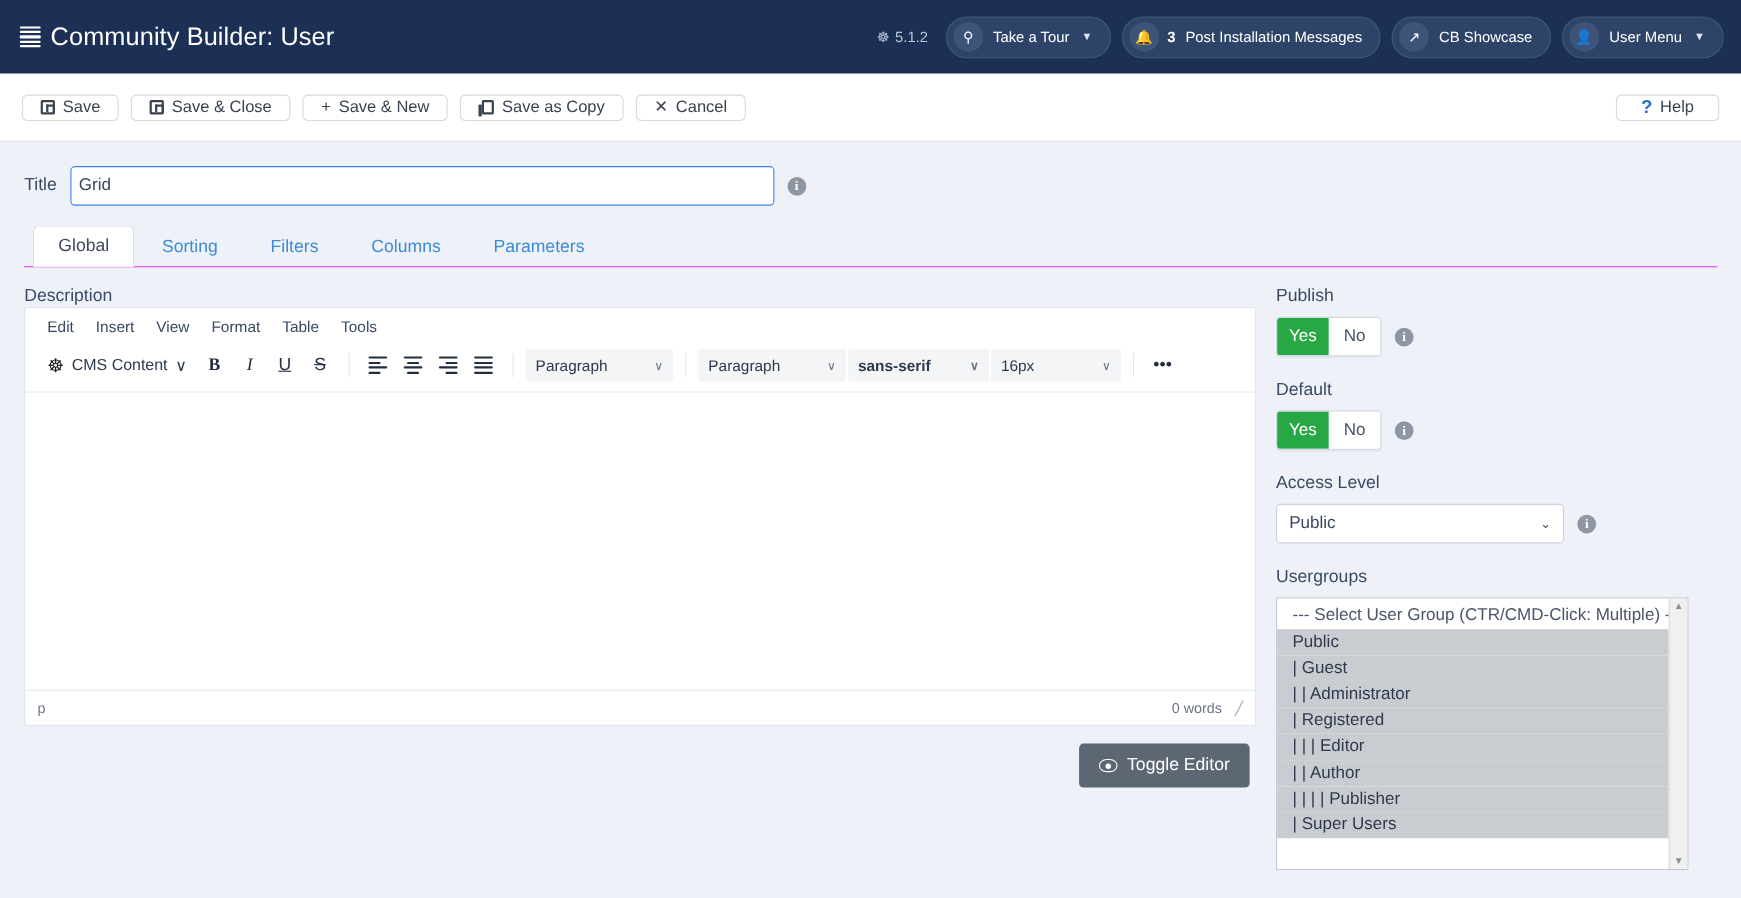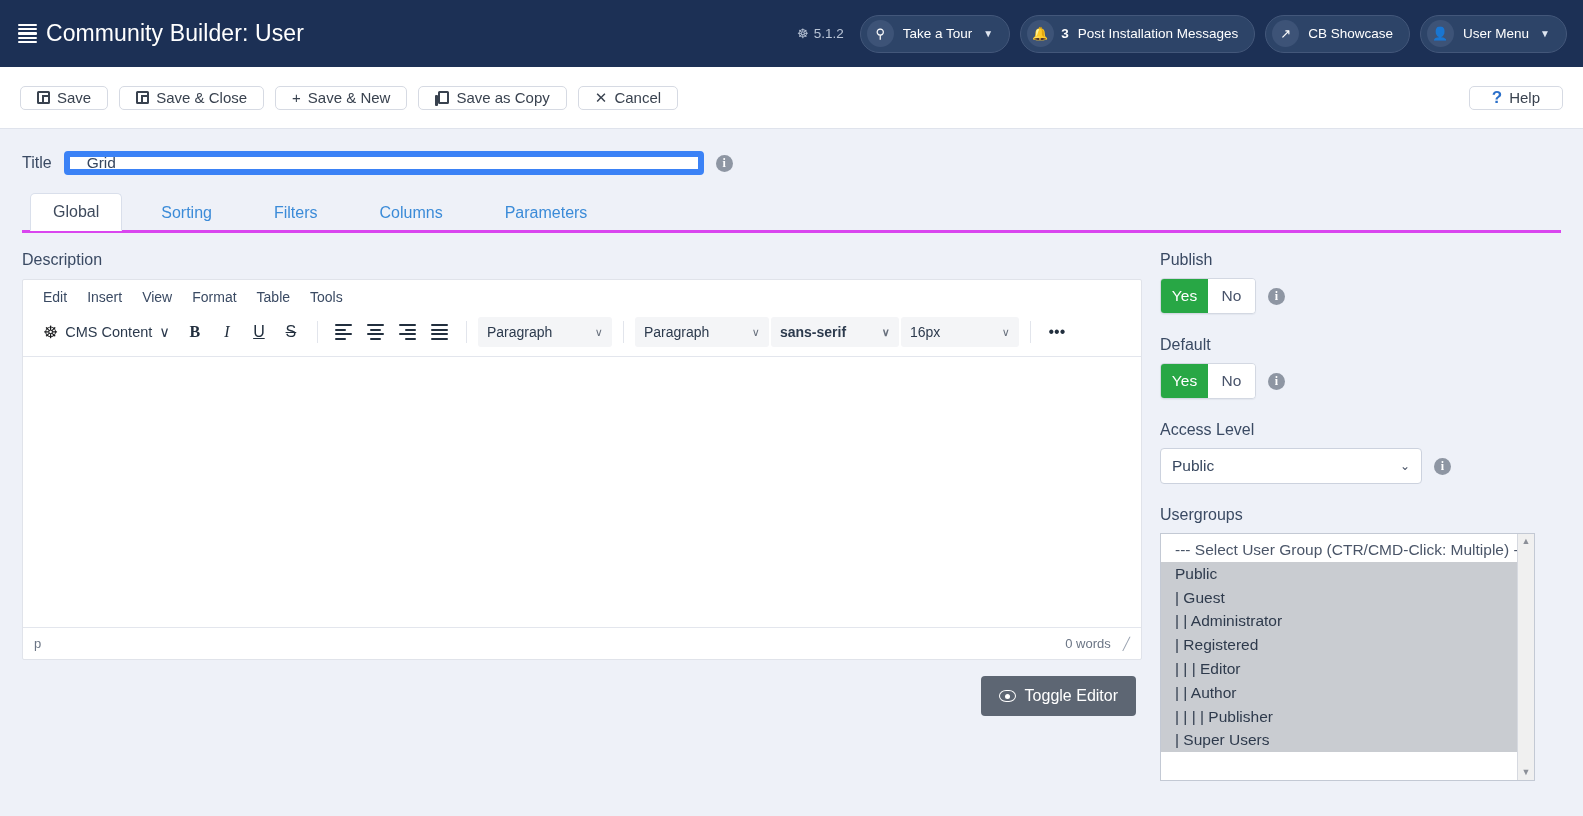--- a/index.html
+++ b/index.html
@@ -101,45 +101,45 @@
 
   
   .page { padding: 0 22px; }
 
   .title-row {
     display:flex; align-items:center; gap:12px;
     padding-top:22px;
   }
   .title-label { font-size:16px; color:#3a4a63; }
   .title-input {
-    width:640px; height:24px;
-    border:6px solid #3b82f6;
+    width:640px; height:36px;
+    border:1px solid #3b82f6;
     border-radius:4px;
     background:#fff;
-    padding:0 17px;
+    padding:0 7px;
     font-size:15.5px;
     color:#37475f;
     font-family:"Liberation Sans", sans-serif;
     outline:none;
   }
   .info-i {
     width:17px; height:17px; border-radius:50%;
     background:#8e96a3; color:#fff;
     font-size:12px; font-weight:700;
     display:inline-flex; align-items:center; justify-content:center;
     font-family:"Liberation Serif", serif;
     flex:0 0 auto;
   }
 
   .tabs {
     margin-top:17px;
     display:flex; align-items:flex-end;
-    border-bottom:3px solid #d946ef;
+    border-bottom:1px solid #d946ef;
     padding-left:8px;
-    gap:16px;
+    gap:2px;
   }
   .tab {
     padding:9px 22px 9px 22px;
     font-size:16px;
     color:#3b8bd8;
     cursor:pointer;
     border:1px solid transparent;
     border-bottom:none;
     border-radius:5px 5px 0 0;
     position:relative;
@@ -149,21 +149,21 @@
     background:#fff;
     border-color:#d9dfeb;
     color:#3e4a5c;
     border-bottom:1px solid #fff;
   }
 
   .cols { display:flex; gap:0; }
   .col-left { width:1120px; padding-top:18px; }
   .col-right { flex:1; padding-top:18px; padding-left:18px; }
 
-  .field-label { font-size:16px; color:#3a4a63; margin-bottom:10px; }
+  .field-label { font-size:16px; color:#3a4a63; }
 
   
   .mce {
     border:1px solid #e0e3ea;
     background:#fff;
     border-radius:2px;
   }
   .mce-menubar {
     display:flex; align-items:center; gap:4px;
     padding:6px 12px 3px 12px;

